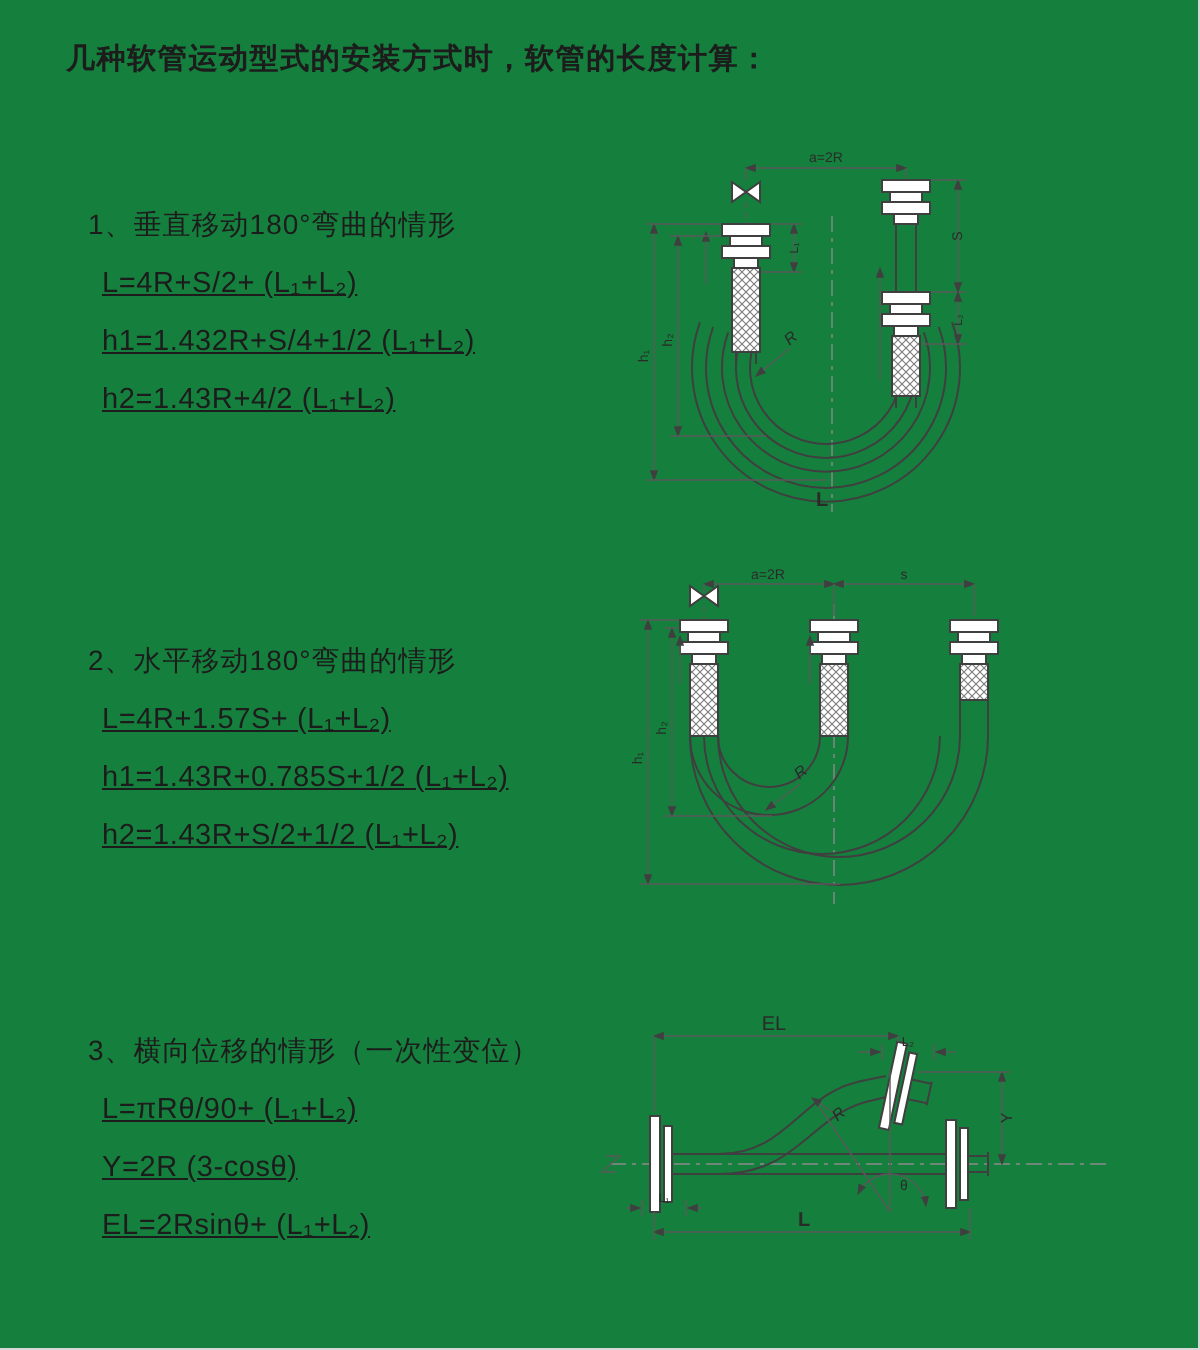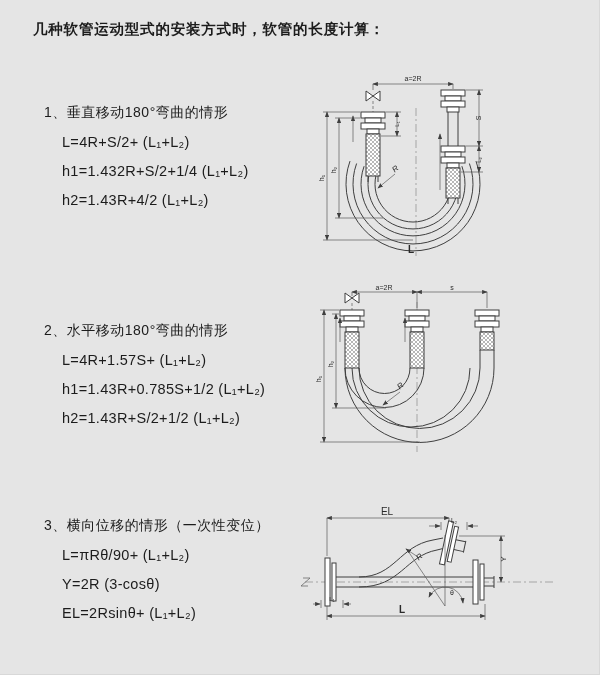--- a/index.html
+++ b/index.html
@@ -1,27 +1,27 @@
 <!DOCTYPE html>
 <html><head>
 <meta charset="utf-8">
 <style>
   html,body{margin:0;padding:0;background:#fff;}
   .page{
-    position:relative;width:600px;height:675px;background:#e5e5e5;overflow:hidden;
+    position:relative;width:600px;height:675px;background:#15803d;overflow:hidden;
     font-family:"Liberation Sans","DejaVu Sans",sans-serif;color:#1c1c1c;
     border-right:1px solid #d8d8d8;border-bottom:1px solid #d8d8d8;box-sizing:border-box;
   }
   .doc-title{position:absolute;left:33px;top:20px;font-size:14.5px;font-weight:600;letter-spacing:.8px;}
   .section{position:absolute;left:44px;}
   .sec1{top:102px;}
   .sec2{top:320px;}
   .sec3{top:515px;}
   .sec-heading{font-size:14px;letter-spacing:.5px;height:29px;line-height:20px;}
-  .formula{font-size:14.5px;margin-left:18px;height:29px;line-height:22px;letter-spacing:.3px;}
+  .formula{font-size:14.5px;margin-left:7px;height:29px;line-height:22px;letter-spacing:.3px;text-decoration:underline;}
   .diagram{position:absolute;}
   .d1{left:313px;top:70px;}
   .d2{left:310px;top:284px;}
   .d3{left:297px;top:502px;}
   svg{display:block;overflow:visible;}
   svg text{fill:#2a2a2a;font-family:"Liberation Sans","DejaVu Sans",sans-serif;}
   .draw{stroke:#3f3f3f;stroke-width:1;fill:none;}
   .thin{stroke:#5a5a5a;stroke-width:.7;fill:none;}
   .dim{stroke:#5a5a5a;stroke-width:.7;fill:none;}
   .cl{stroke:#8a8a8a;stroke-width:.7;fill:none;stroke-dasharray:8 3 2 3;}
@@ -55,21 +55,21 @@
         <path d="M7,-5 L0,0 L7,5 Z"></path>
       </g>
     </defs>
   </svg>
 
   <div class="doc-title">几种软管运动型式的安装方式时，软管的长度计算：</div>
 
   <div class="section sec1">
     <div class="sec-heading">1、垂直移动180°弯曲的情形</div>
     <div class="formula">L=4R+S/2+ (L₁+L₂)</div>
-    <div class="formula">h1=1.432R+S/2+1/4 (L₁+L₂)</div>
+    <div class="formula">h1=1.432R+S/4+1/2 (L₁+L₂)</div>
     <div class="formula">h2=1.43R+4/2 (L₁+L₂)</div>
   </div>
 
   <div class="section sec2">
     <div class="sec-heading">2、水平移动180°弯曲的情形</div>
     <div class="formula">L=4R+1.57S+ (L₁+L₂)</div>
     <div class="formula">h1=1.43R+0.785S+1/2 (L₁+L₂)</div>
     <div class="formula">h2=1.43R+S/2+1/2 (L₁+L₂)</div>
   </div>
 

